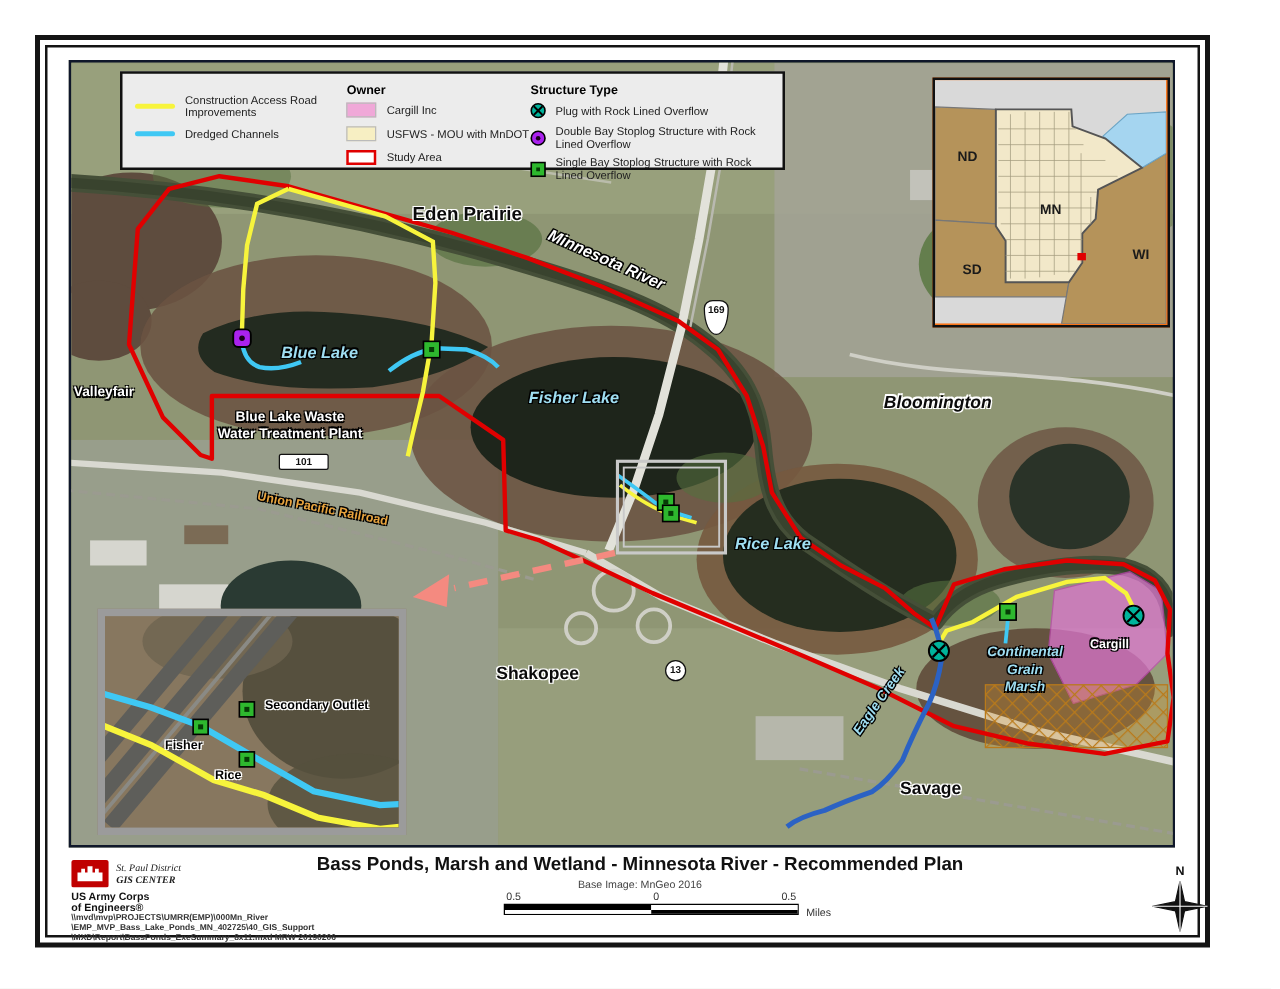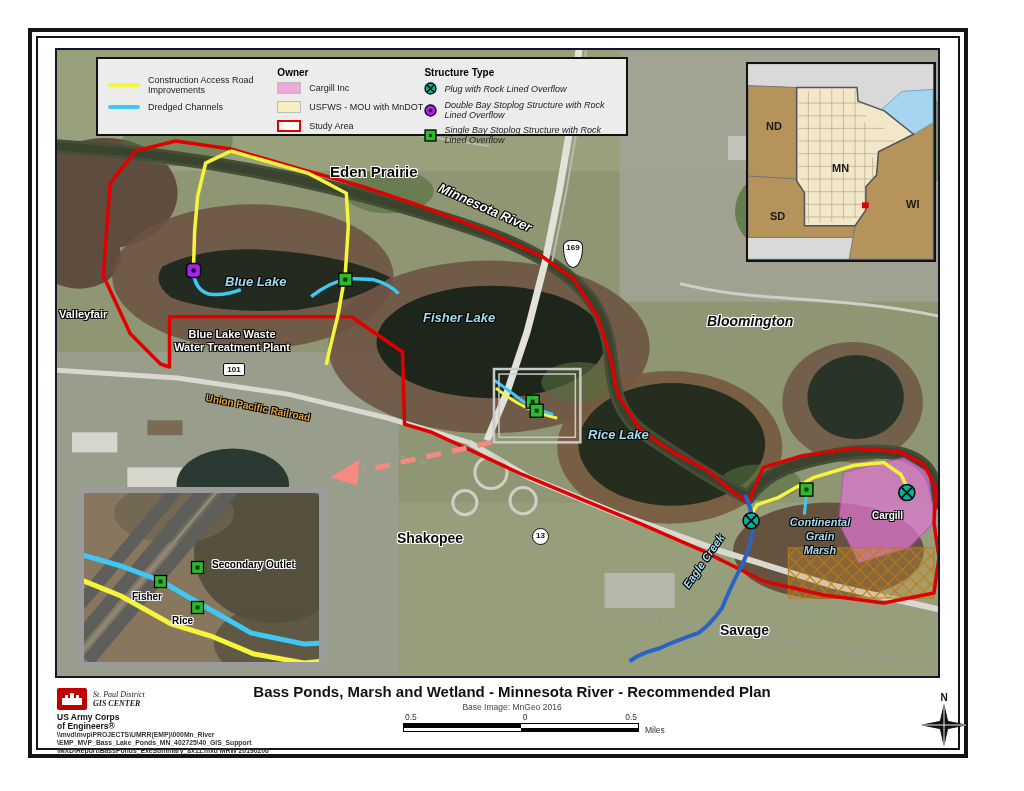--- a/index.html
+++ b/index.html
@@ -23,41 +23,41 @@
   .halo-bw { color:#ffffff; font-weight:bold;
              text-shadow:-1px -1px 0 #000,1px -1px 0 #000,-1px 1px 0 #000,1px 1px 0 #000; }
   .halo-cy { color:#9fdef2; font-weight:bold; font-style:italic;
              text-shadow:-1px -1px 0 #000,1px -1px 0 #000,-1px 1px 0 #000,1px 1px 0 #000; }
   .halo-or { color:#e8a33d; font-weight:bold;
              text-shadow:-1px -1px 0 #000,1px -1px 0 #000,-1px 1px 0 #000,1px 1px 0 #000; }
   .pre { white-space:pre-line; text-align:center; }
 
   .shield { position:absolute; background:#fff; border:1.5px solid #111; color:#111;
             font-size:8px; font-weight:bold; text-align:center; line-height:11px; z-index:6; }
-  .shield-rect   { width:22px; height:13px; border-radius:2px; }
+  .shield-rect   { width:40px; height:13px; border-radius:2px; }
   .shield-circle { width:17px; height:17px; border-radius:50%; line-height:14px; }
   .shield-us     { width:20px; height:28px; border-radius:40% 40% 55% 55% / 25% 25% 80% 80%; line-height:13px; }
 
   
   .legend { position:absolute; left:60px; top:57px; width:532px; height:79px;
             background:#ececec; border:2px solid #111; z-index:20; display:flex;
             padding:8px 8px 6px 10px; font-size:9px; color:#222;margin-left:36px; }
   .leg-col1 { width:175px; padding-top:8px; }
   .leg-col2 { width:152px; }
   .leg-col3 { width:200px; }
   .leg-row { display:flex; align-items:center; margin-bottom:7px; }
   .leg-line { width:32px; height:4px; border-radius:2px; margin-right:8px; flex:0 0 auto; }
   .leg-swatch { width:24px; height:12px; margin-right:8px; flex:0 0 auto; border:1px solid #bbb; }
   .leg-head { font-weight:bold; font-size:10px; color:#000; margin-bottom:4px; }
   .leg-icon { width:13px; height:13px; margin-right:7px; flex:0 0 auto; position:relative; }
-  .leg-col3 .leg-row { margin-bottom:5px;font-style:italic; }
+  .leg-col3 .leg-row { margin-bottom:5px; }
 
   
   .mn-inset { position:absolute; left:746px; top:62px; width:190px; height:200px;
-              border:2.5px solid #111; background:#15803d; z-index:20; overflow:hidden; }
+              border:2.5px solid #111; background:#f97316; z-index:20; overflow:hidden; }
   .mn-inset .st-label { position:absolute; font-weight:bold; color:#1a1a1a; font-size:11px; }
 
   
   .detail-inset { position:absolute; left:78px; top:487px; width:247px; height:181px;
                   border:6px solid #9b9b9b; background:#87775f; z-index:15; overflow:hidden; }
   .di-label { position:absolute; font-size:10px; font-weight:bold; color:#000;
               text-shadow:-1px -1px 0 #fff,1px -1px 0 #fff,-1px 1px 0 #fff,1px 1px 0 #fff; }
 
   
   .footer-title { position:absolute; left:200px; top:683px; width:624px; text-align:center;

